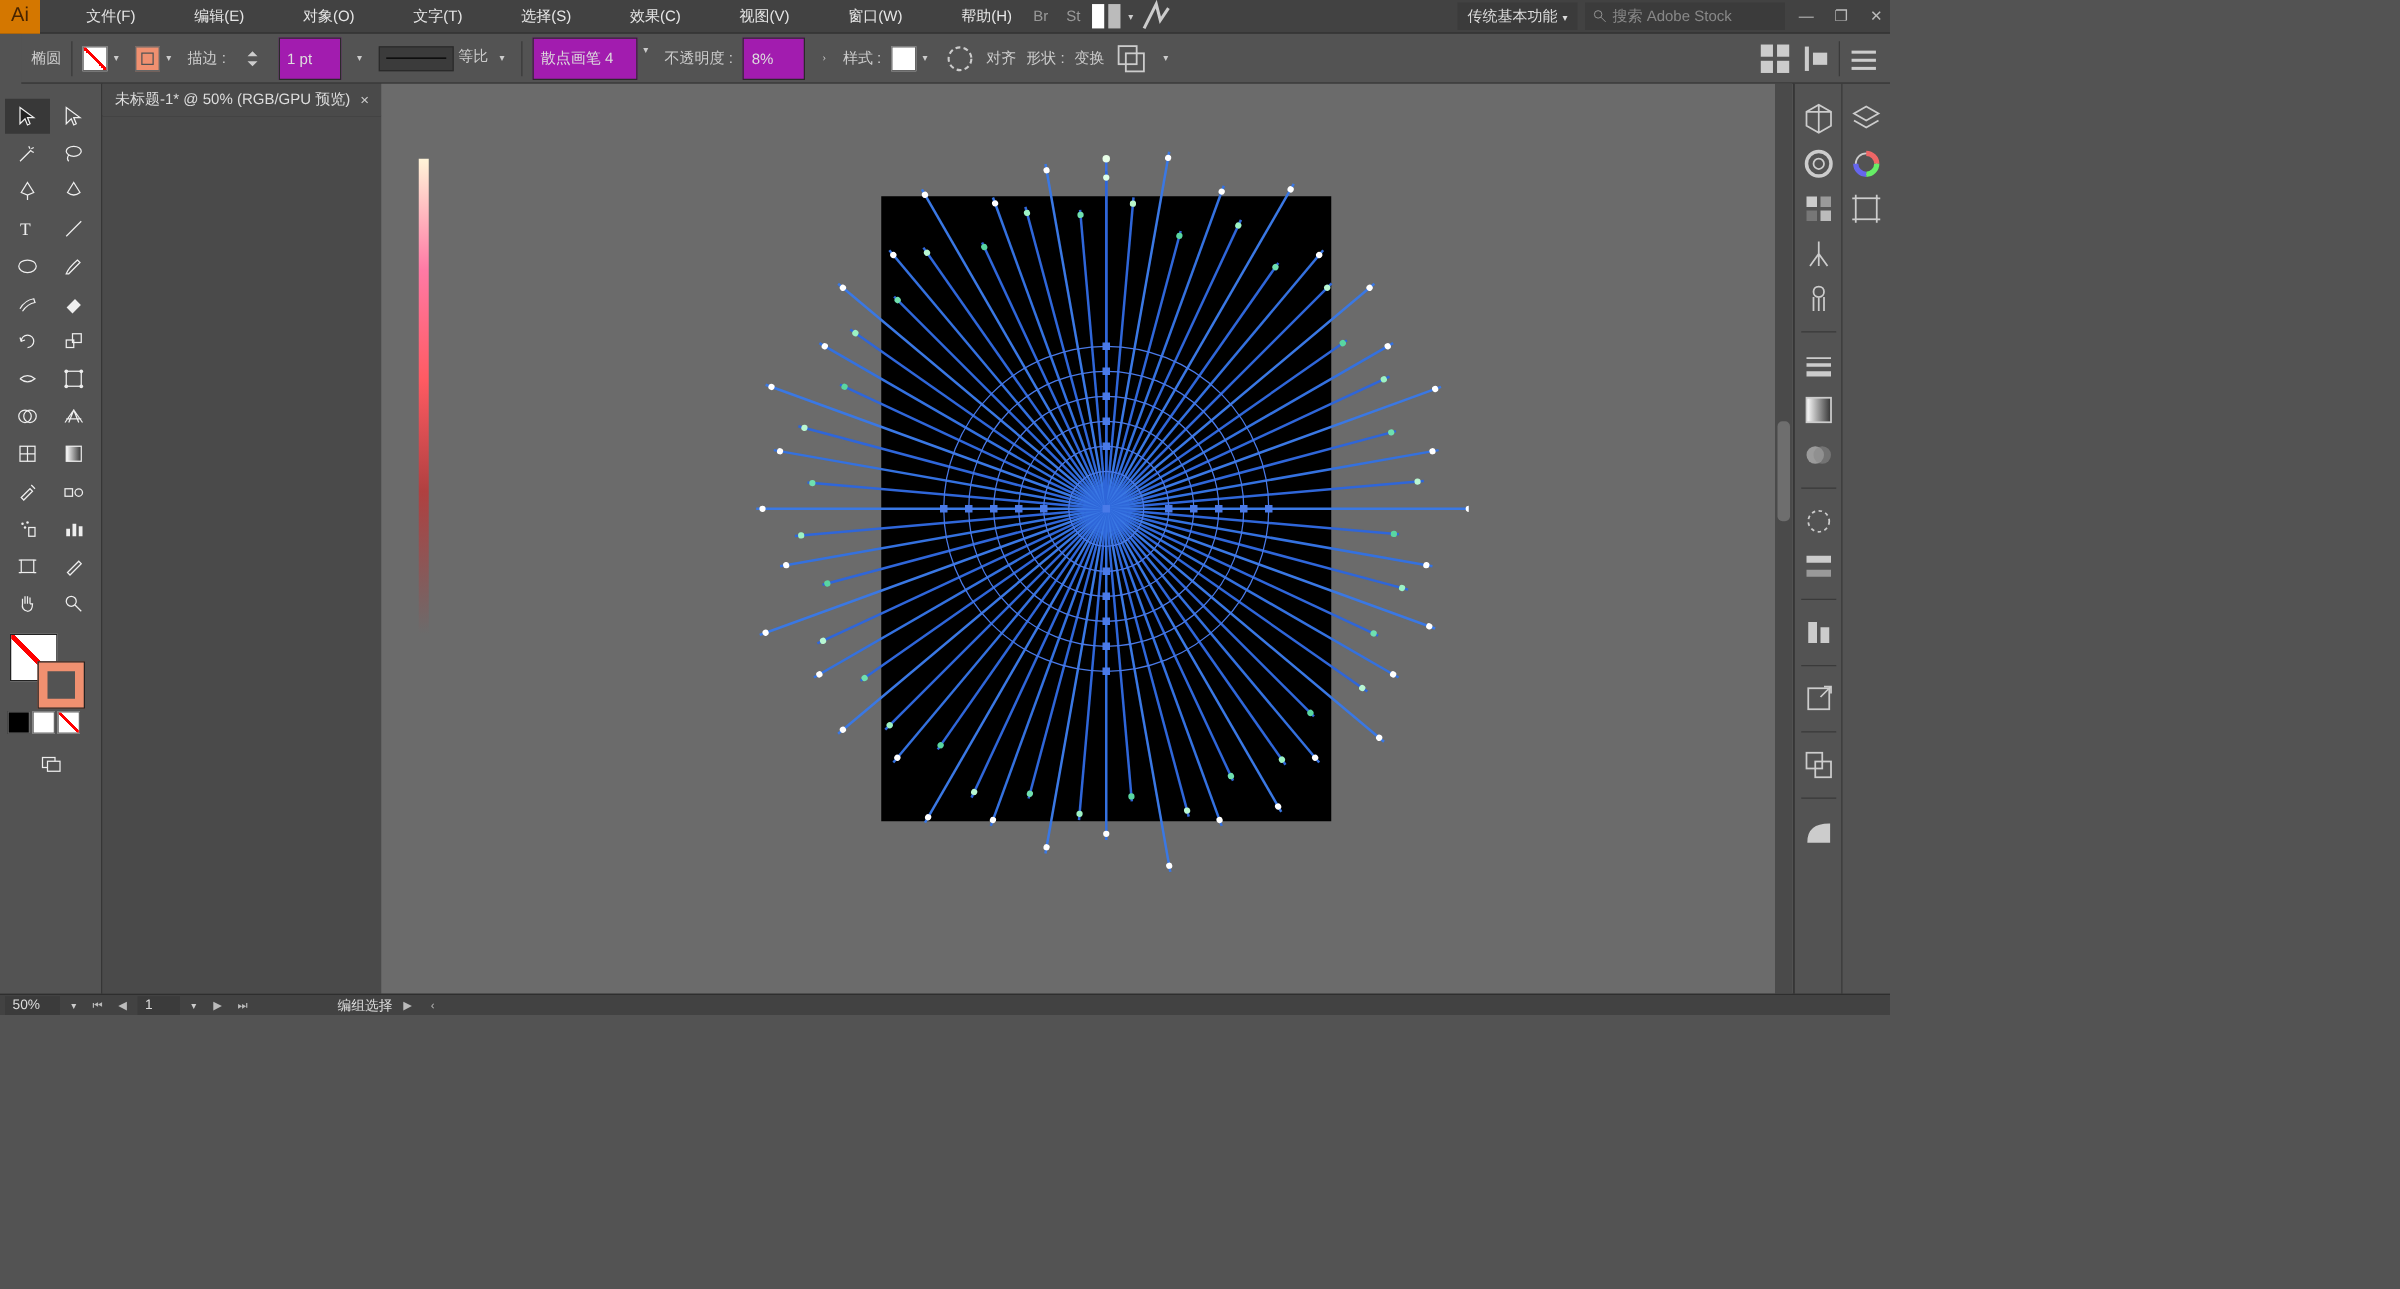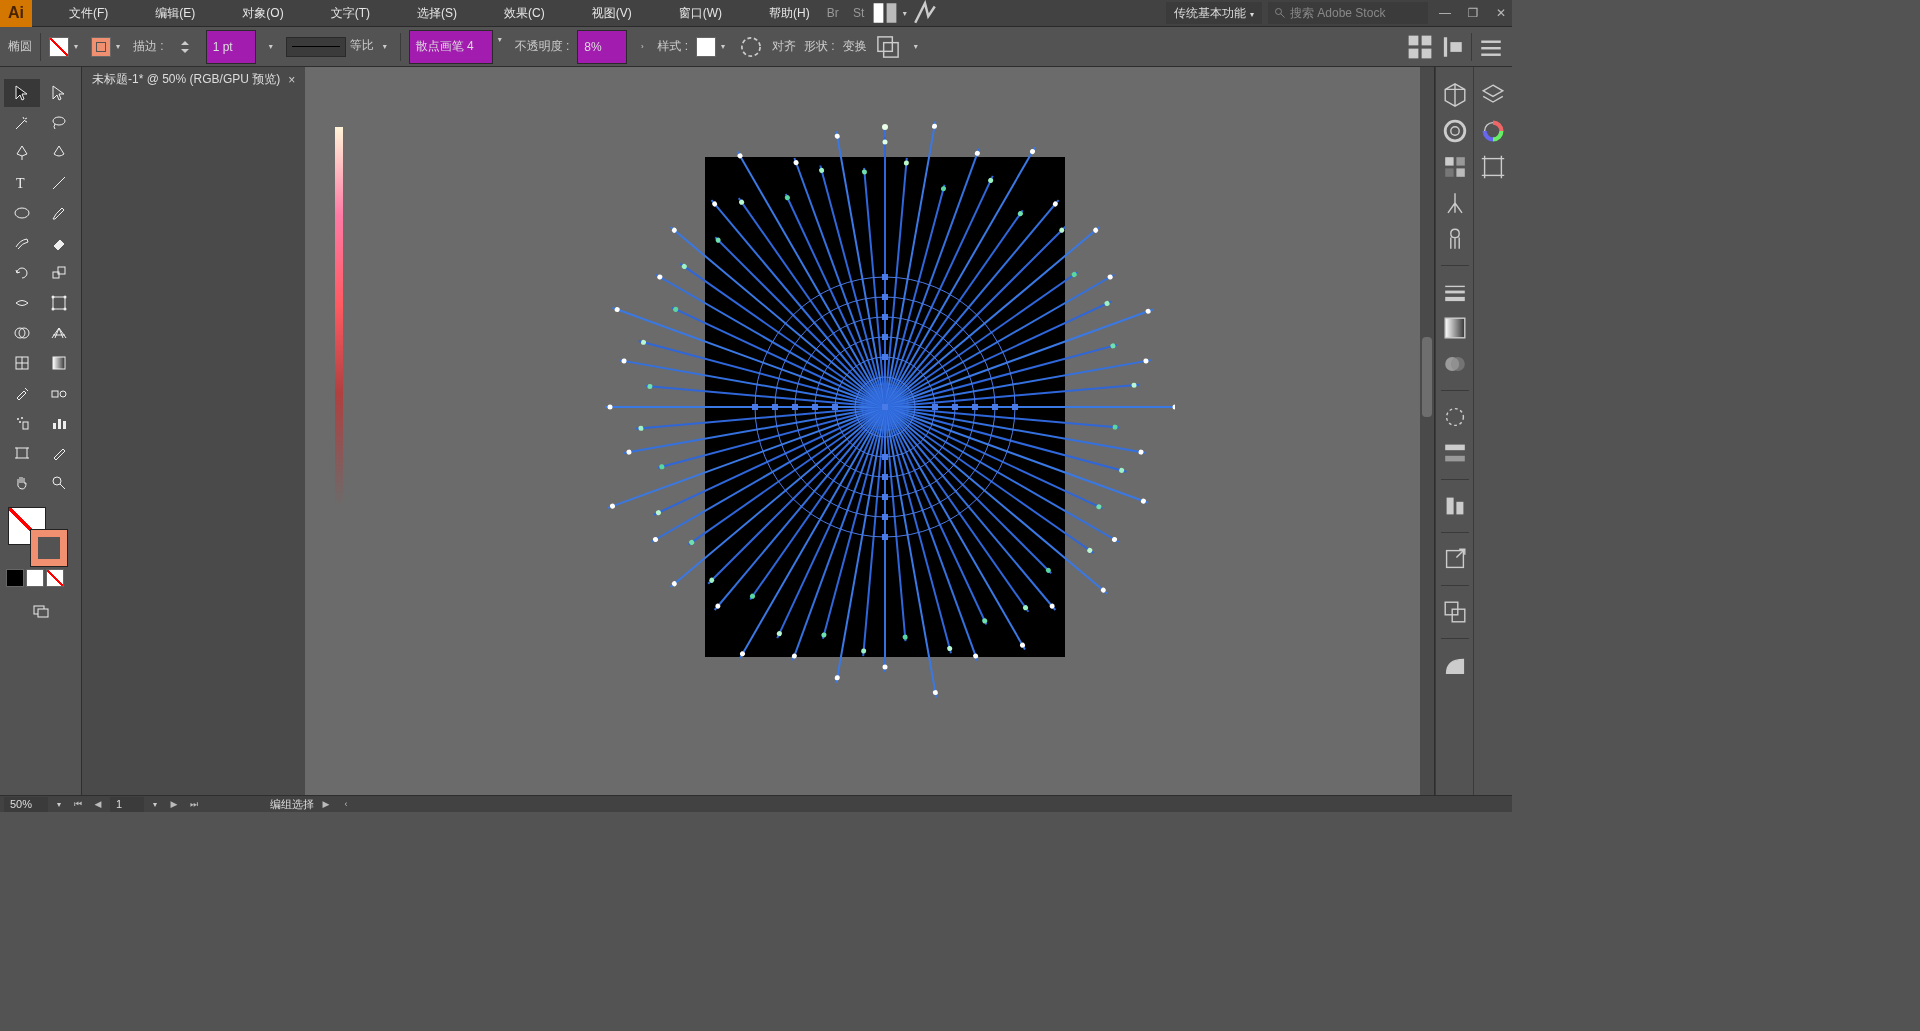--- a/index.html
+++ b/index.html
@@ -16,21 +16,21 @@
 .menubar {
   height: 27px;
   background: #424242;
   display: flex; align-items: center;
   border-bottom: 1px solid #2a2a2a;
 }
 .ai-logo {
   width: 32px; height: 27px;
   background: #d47700;
   color: #472400;
-  font-weight: bold; font-size: 16px;
+  font-weight: normal; font-size: 16px;
   display:flex;align-items:center;justify-content:center;
 }
 .menu-item {
   padding: 0 10px; height: 27px; line-height: 27px;
   cursor: default;
   margin-left: 27px;
 }
 .menubar-right {
   margin-left: auto; display:flex; align-items:center; gap:6px;
 }
@@ -44,21 +44,21 @@
 }
 .searchbox {
   width: 160px; height: 22px; background:#3b3b3b;
   display:flex;align-items:center; gap:4px; padding:0 6px; color:#999;
 }
 .win-btn { width:22px; height:22px; display:flex;align-items:center;justify-content:center;color:#bbb;}
 
 .controlbar {
   height: 40px; background:#535353;
   border-bottom:1px solid #2e2e2e;
-  display:flex; align-items:center; padding:0 8px; gap:8px;
+  display:flex; align-items:center; padding:0 8px; gap:8px;margin-left:17px;
 }
 .ctrl-label { color:#ccc; font-size:12px; }
 .swatch {
   width:20px; height:20px; border:1px solid #666;
   display:inline-block;
 }
 .swatch.nofill { background:#fff; position:relative; }
 .swatch.nofill::after{content:"";position:absolute;left:0;top:0;width:100%;height:100%;background:linear-gradient(to top right,transparent 45%,red 45%,red 55%,transparent 55%);}
 .dd-arrow {
   width:14px;height:20px;display:inline-flex;align-items:center;justify-content:center;color:#ccc;font-size:8px;

